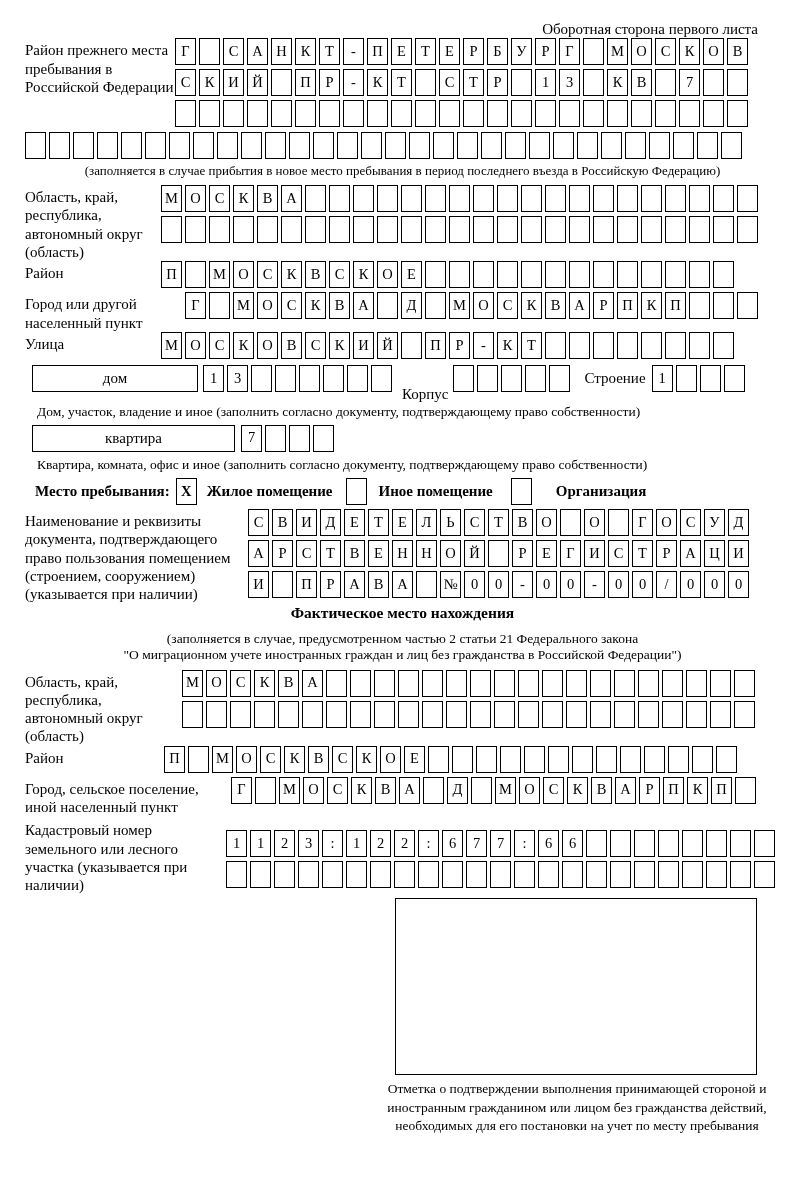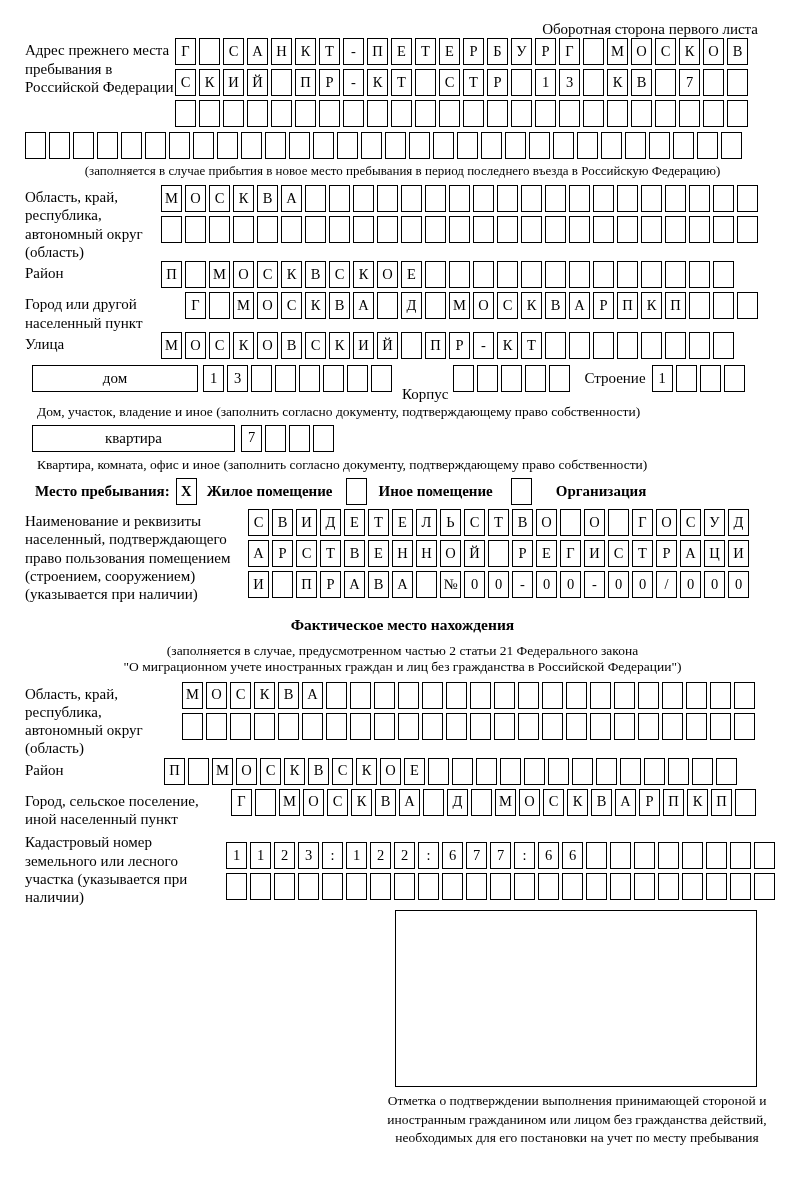--- a/index.html
+++ b/index.html
@@ -26,21 +26,21 @@
     font-size:14.5px; background:#fff;
   }
 
   .full-row { margin-top:1px; }
 
   .caption { font-size:13px; }
   .caption-center { text-align:center; margin:3px 0 6px 0; }
   .caption-left { margin:1px 0 4px 12px; font-size:13.5px; }
 
   .sec-title { text-align:center; font-weight:bold; font-size:16.5px; margin:4px 0 6px 0; }
-  .sub-title { text-align:center; font-weight:bold; font-size:15.5px; margin:12px 0 8px 0; }
+  .sub-title { text-align:center; font-weight:bold; font-size:15.5px; margin:0 0 8px 0; }
 
   .field-rect {
     flex:none; height:27px; border:1.5px solid #000;
     display:flex; align-items:center; justify-content:center; font-size:15px;
   }
   .rect-dom { width:166px; margin-right:5px; }
   .rect-kv  { width:203px; margin-right:6px; }
   .inline-lab { padding-top:4px; flex:none; }
 
   .house-row { display:flex; align-items:flex-start; margin:2px 0 1px 7px; }
@@ -63,21 +63,21 @@
   .stamp-caption { width:408px; margin-left:348px; margin-top:5px; text-align:center; font-size:13.5px; line-height:1.35; }
 </style>
 </head>
 <body>
 
 <div class="page">
 
   <div class="corner-note">Оборотная сторона первого листа</div>
 
   <div class="frow">
-    <div class="flabel w150">Адрес прежнего места пребывания в Российской Федерации</div>
+    <div class="flabel w150">Район прежнего места пребывания в Российской Федерации</div>
     <div class="fboxes">
       <div class="boxes">
           <div class="cell">Г</div>
           <div class="cell"></div>
           <div class="cell">С</div>
           <div class="cell">А</div>
           <div class="cell">Н</div>
           <div class="cell">К</div>
           <div class="cell">Т</div>
           <div class="cell">-</div>
@@ -382,21 +382,21 @@
     <div class="stay-lab">Место пребывания:</div>
     <div class="cell">X</div>
     <div class="stay-lab">Жилое помещение</div>
     <div class="cell" style="margin-left:13px;margin-right:12px;"></div>
     <div class="stay-lab">Иное помещение</div>
     <div class="cell" style="margin-left:18px;margin-right:24px;"></div>
     <div class="stay-lab">Организация</div>
   </div>
 
   <div class="frow doc-row">
-    <div class="flabel w222">Наименование и реквизиты населенный, подтверждающего право пользования помещением (строением, сооружением) (указывается при наличии)</div>
+    <div class="flabel w222">Наименование и реквизиты документа, подтверждающего право пользования помещением (строением, сооружением) (указывается при наличии)</div>
     <div class="fboxes">
       <div class="boxes">
           <div class="cell">С</div>
           <div class="cell">В</div>
           <div class="cell">И</div>
           <div class="cell">Д</div>
           <div class="cell">Е</div>
           <div class="cell">Т</div>
           <div class="cell">Е</div>
           <div class="cell">Л</div>

